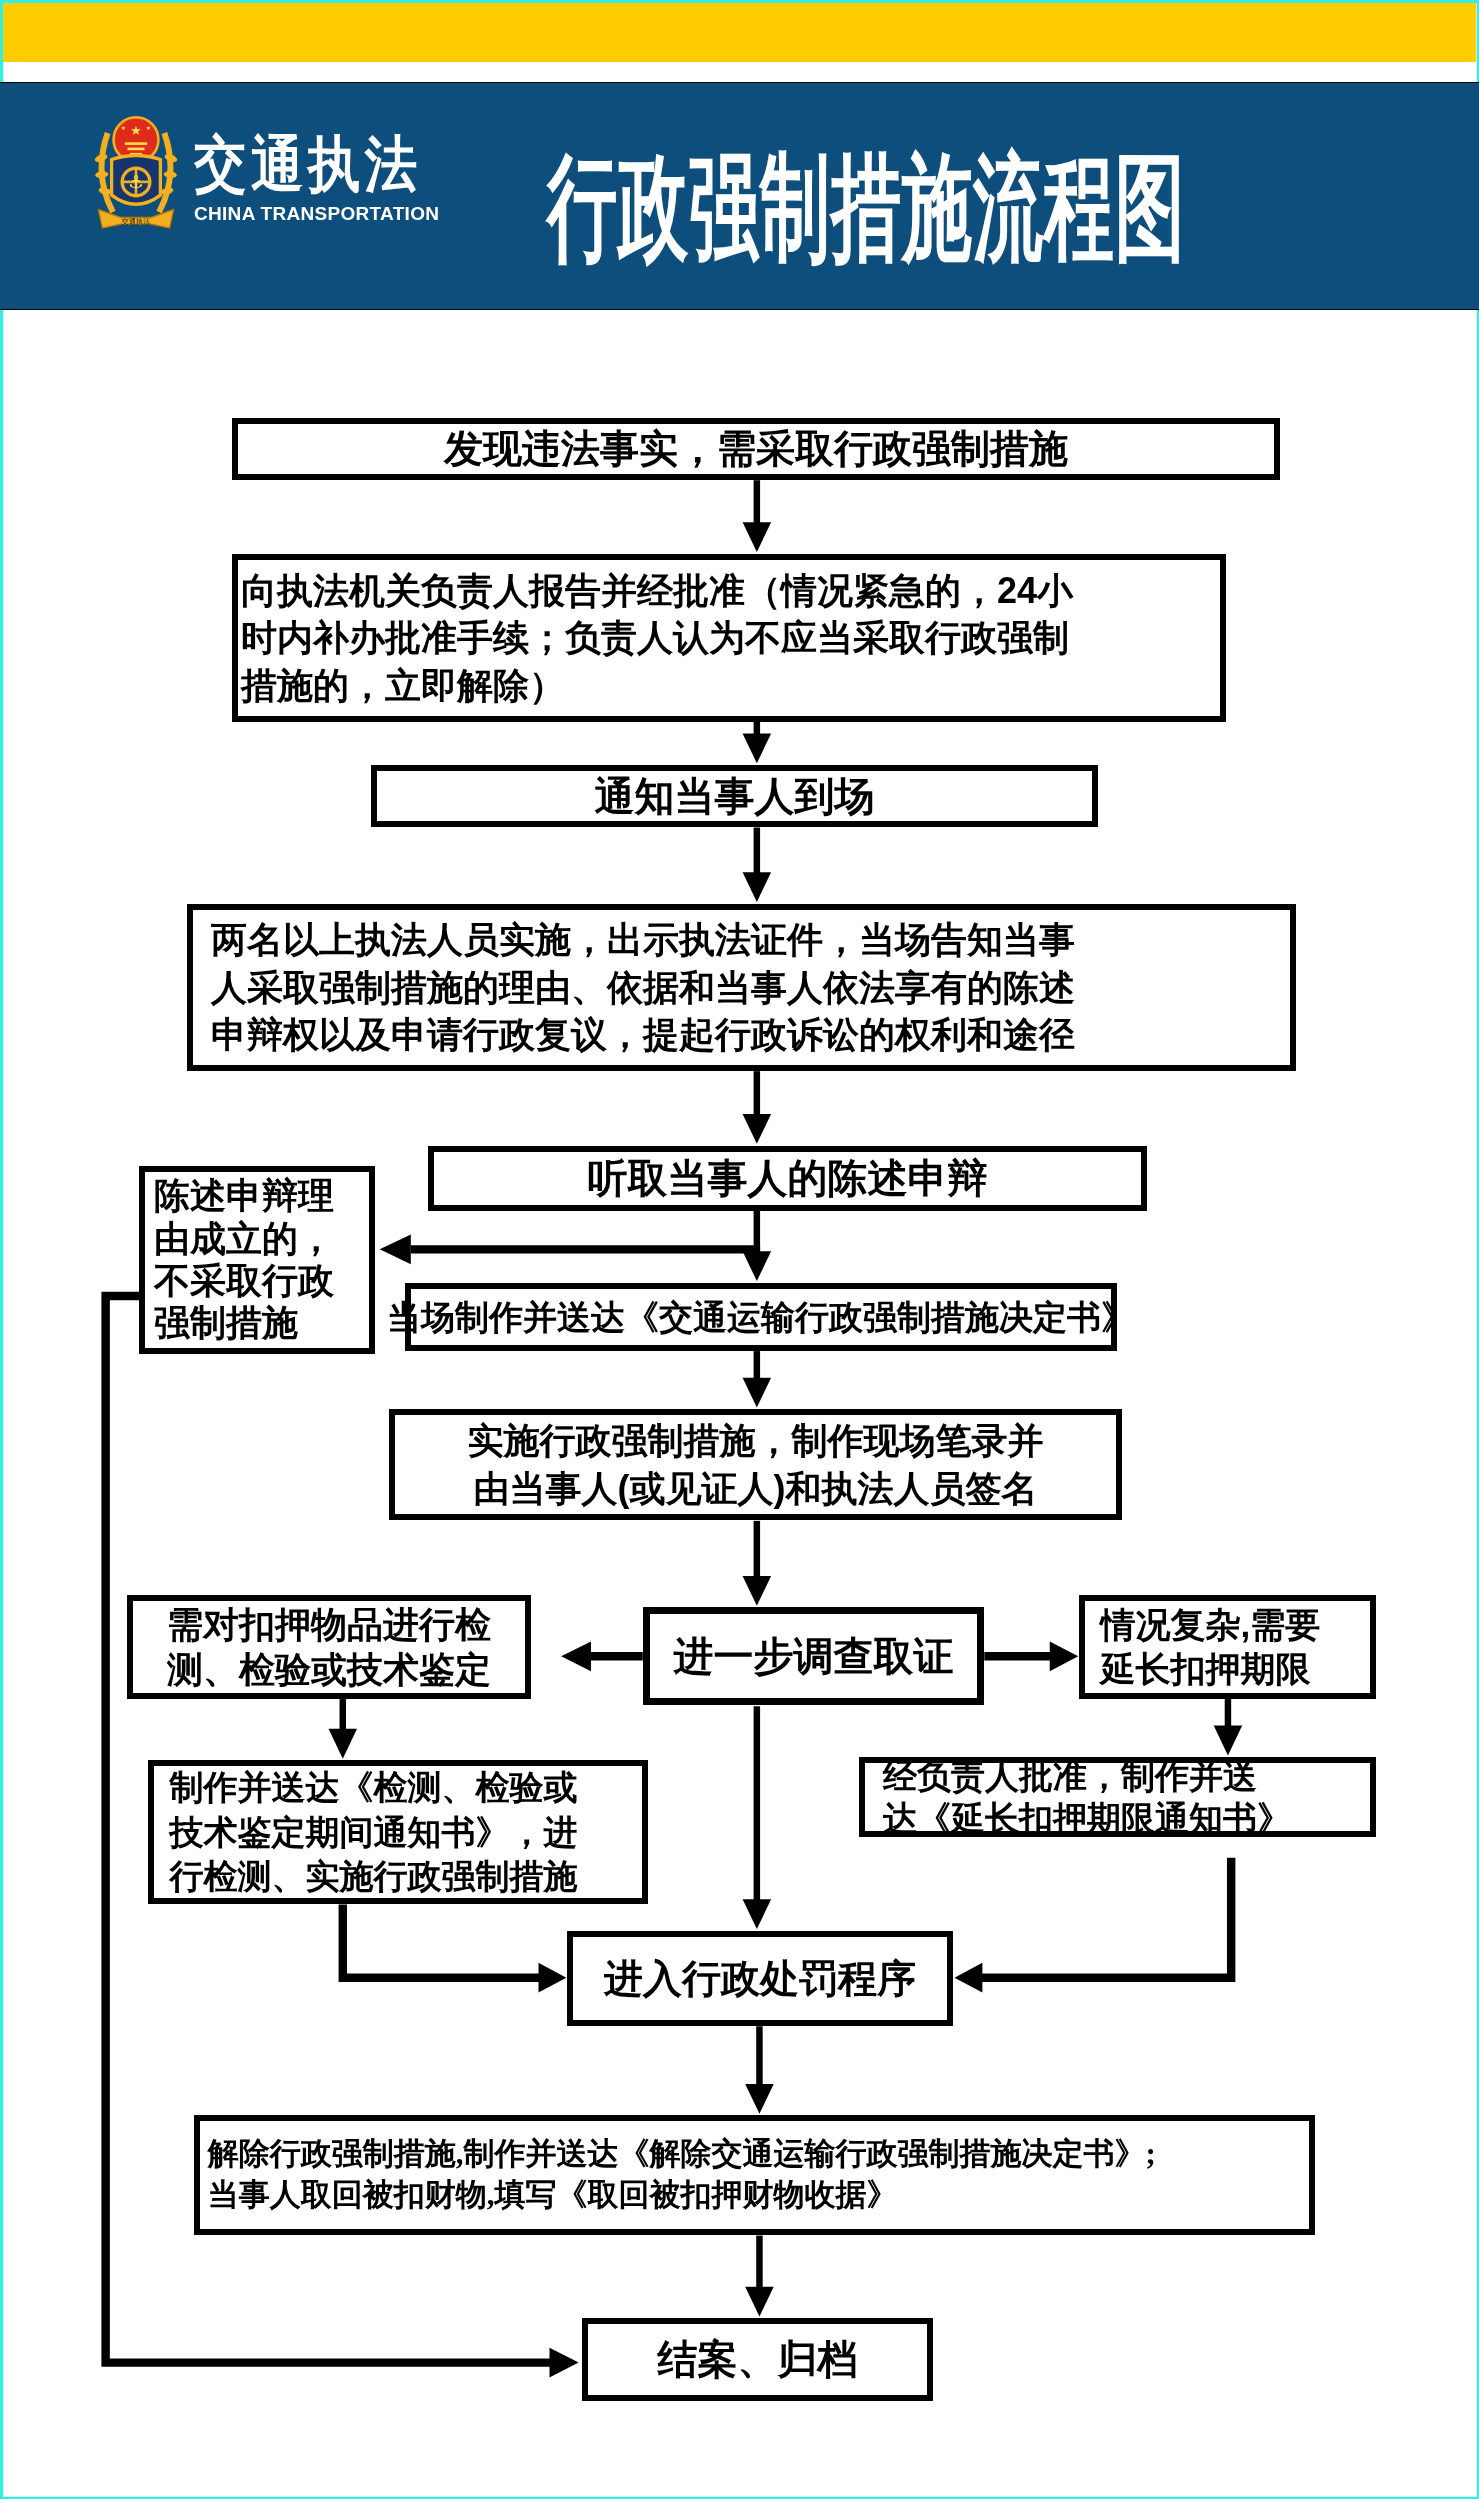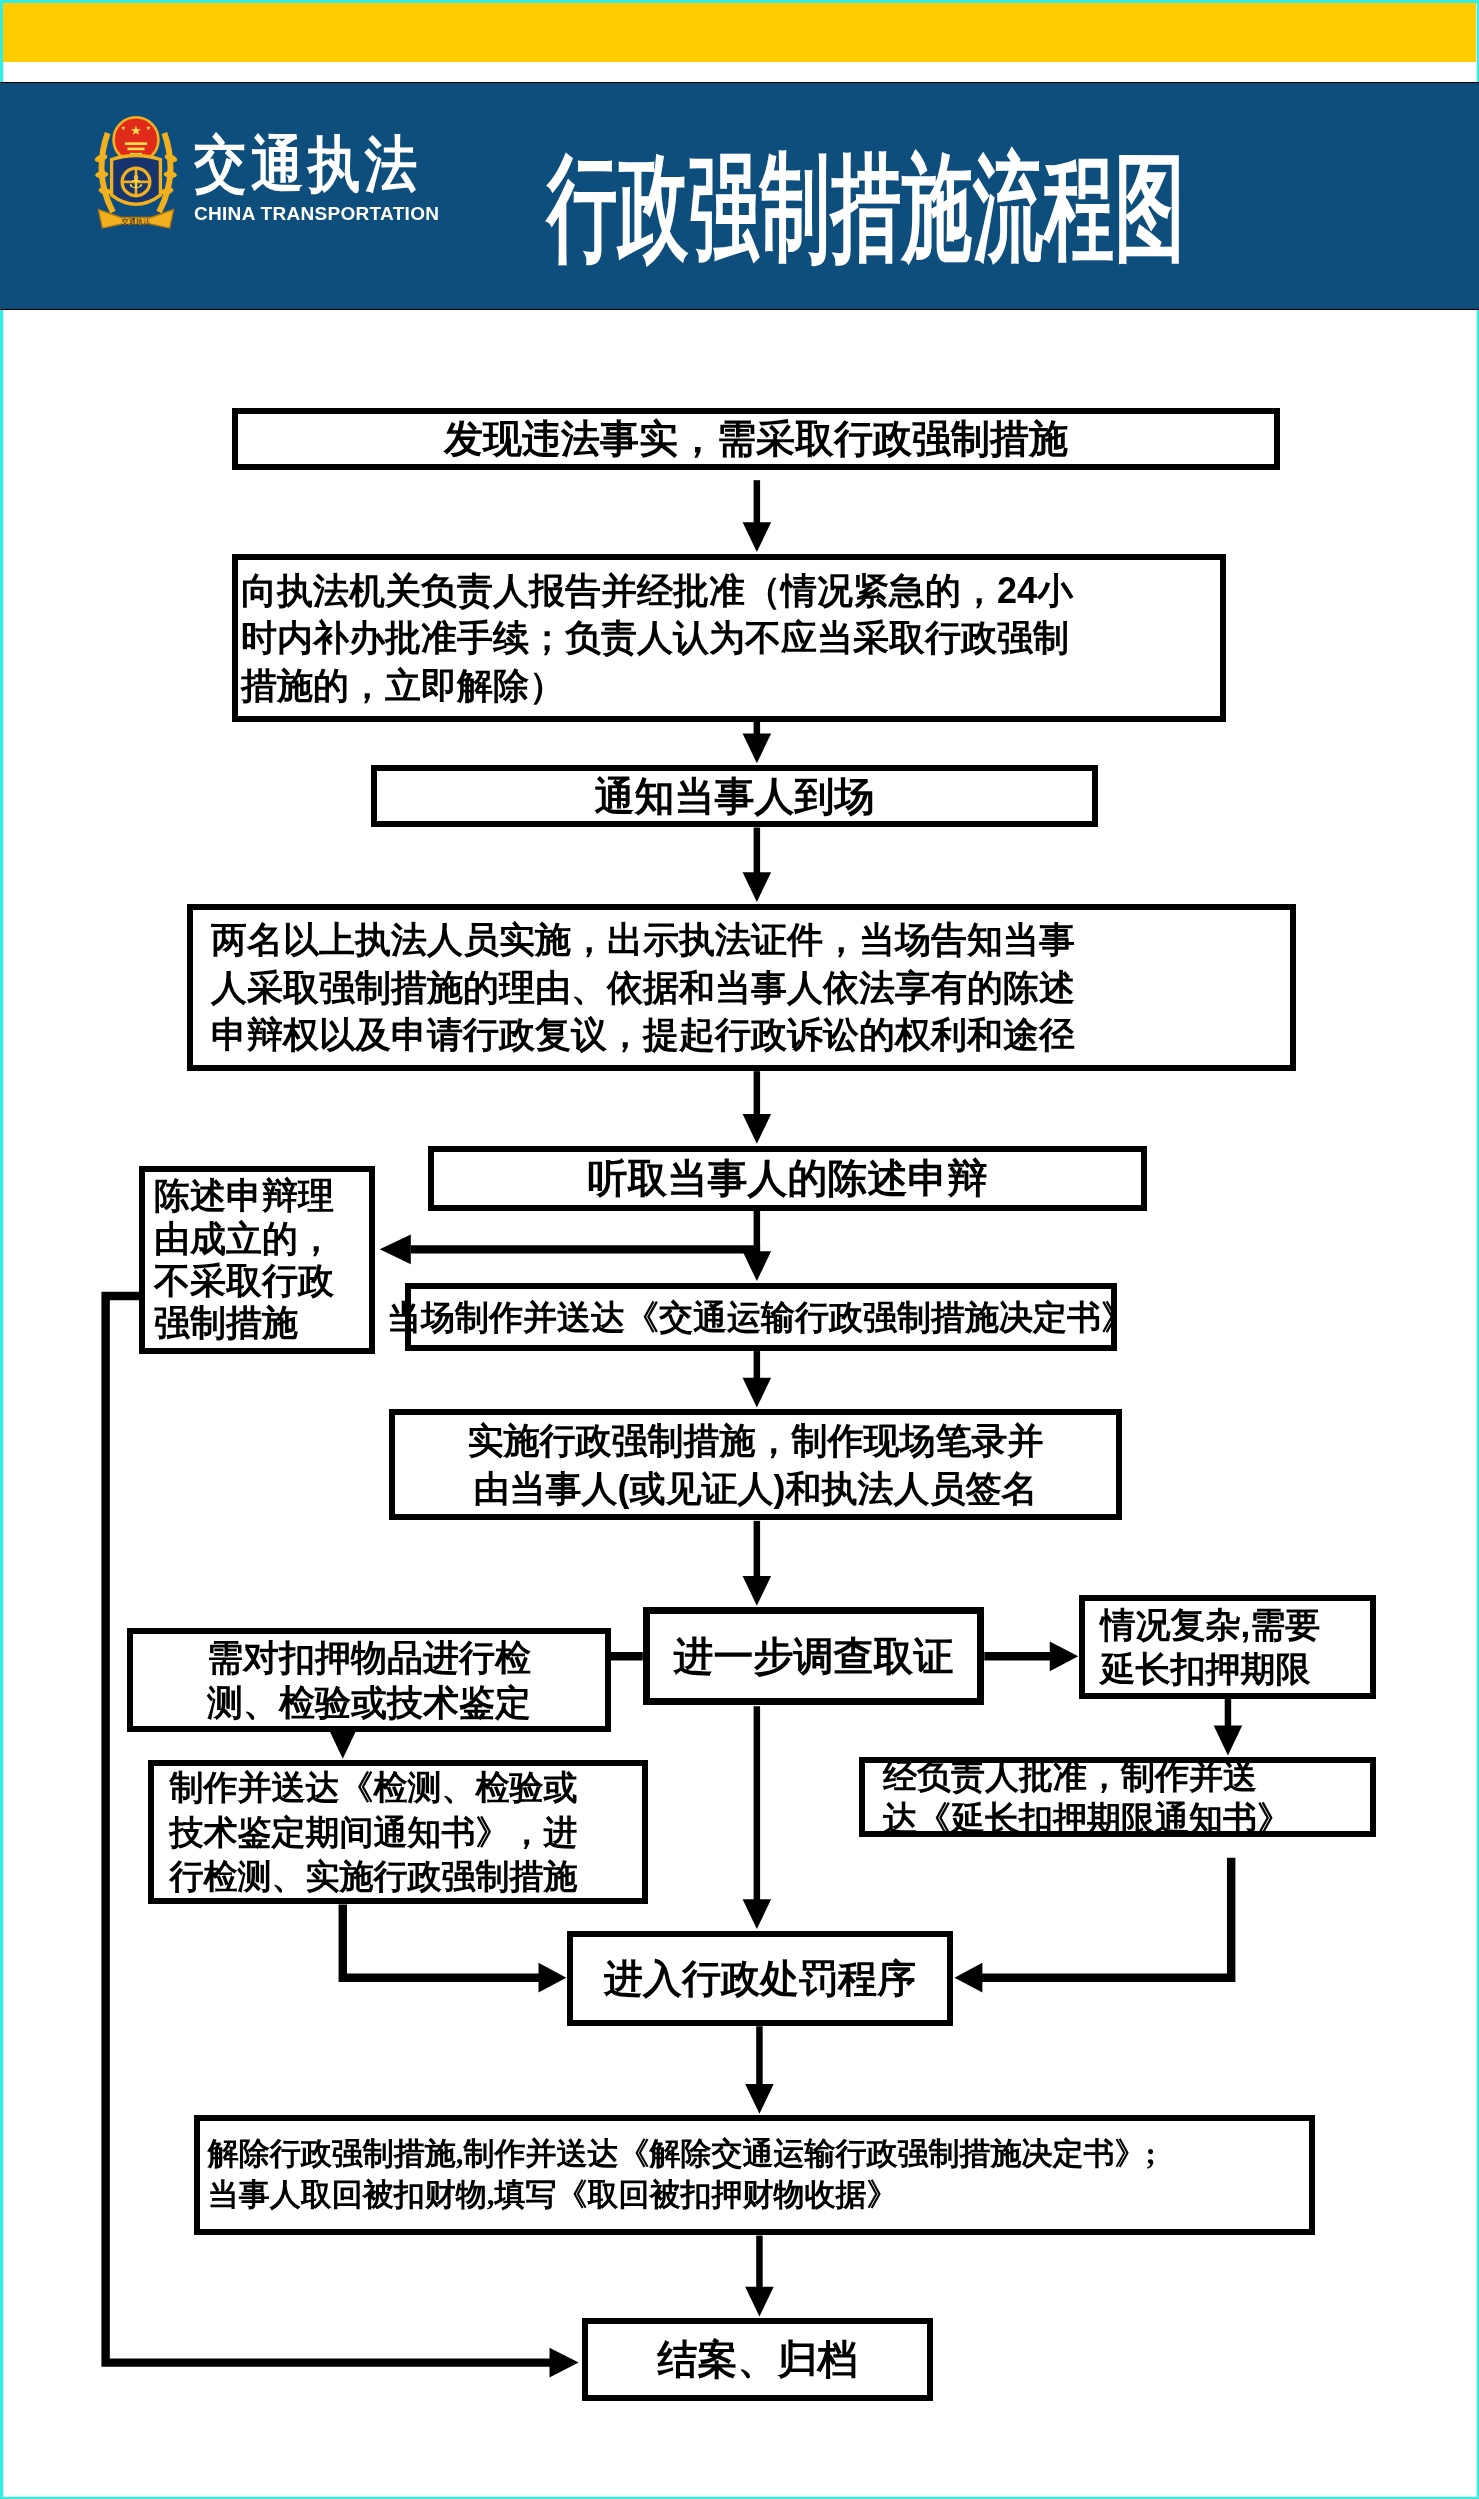--- a/index.html
+++ b/index.html
@@ -170,21 +170,21 @@
           <line x1="1172" y1="3450" x2="1172" y2="3534" stroke-width="10"></line>
           <polygon points="1172,3575 1150,3529 1194,3529" stroke="none"></polygon>
         </g>
         <g>
           <polyline points="215,2000 163,2000 163,3646 850,3646" fill="none" stroke-width="13"></polyline>
           <polygon points="893,3646 848,3623 848,3669" stroke="none"></polygon>
         </g>
       </g>
     </svg>
 
-    <div class="box center" style="left:232px;top:408px;width:1048px;height:62px;font-size:39px;">发现违法事实，需采取行政强制措施</div>
+    <div class="box center" style="left:232px;top:418px;width:1048px;height:62px;font-size:39px;">发现违法事实，需采取行政强制措施</div>
 
     <div class="box left" style="left:232px;top:554px;width:994px;height:168px;font-size:36px;padding:0 3px;">向执法机关负责人报告并经批准（情况紧急的，24小
 时内补办批准手续；负责人认为不应当采取行政强制
 措施的，立即解除）</div>
 
     <div class="box center" style="left:371px;top:765px;width:727px;height:62px;font-size:40px;">通知当事人到场</div>
 
     <div class="box left" style="left:187px;top:904px;width:1109px;height:167px;font-size:36px;padding:0 18px;">两名以上执法人员实施，出示执法证件，当场告知当事
 人采取强制措施的理由、依据和当事人依法享有的陈述
 申辩权以及申请行政复议，提起行政诉讼的权利和途径</div>
@@ -196,21 +196,21 @@
 不采取行政
 强制措施</div>
 
     <div class="box center" style="left:405px;top:1283px;width:712px;height:68px;font-size:34px;">当场制作并送达《交通运输行政强制措施决定书》</div>
 
     <div class="box center-multi" style="left:389px;top:1409px;width:733px;height:111px;font-size:36px;">实施行政强制措施，制作现场笔录并
 由当事人(或见证人)和执法人员签名</div>
 
     <div class="box center" style="left:643px;top:1607px;width:341px;height:98px;font-size:40px;border-width:7.1px;">进一步调查取证</div>
 
-    <div class="box center-multi" style="left:127px;top:1595px;width:484px;height:104px;font-size:36px;line-height:1.25;margin-top:33px;">需对扣押物品进行检
+    <div class="box center-multi" style="left:127px;top:1595px;width:404px;height:104px;font-size:36px;line-height:1.25;">需对扣押物品进行检
 测、检验或技术鉴定</div>
 
     <div class="box left" style="left:1079px;top:1595px;width:297px;height:104px;font-size:35px;padding:0 15.6px;line-height:1.25;">情况复杂,需要
 延长扣押期限</div>
 
     <div class="box left" style="left:148px;top:1760px;width:500px;height:144px;font-size:34px;padding:0 15.6px;">制作并送达《检测、检验或
 技术鉴定期间通知书》，进
 行检测、实施行政强制措施</div>
 
     <div class="box left" style="left:859px;top:1757px;width:517px;height:80px;font-size:34px;padding:0 18px;line-height:1.25;">经负责人批准，制作并送

